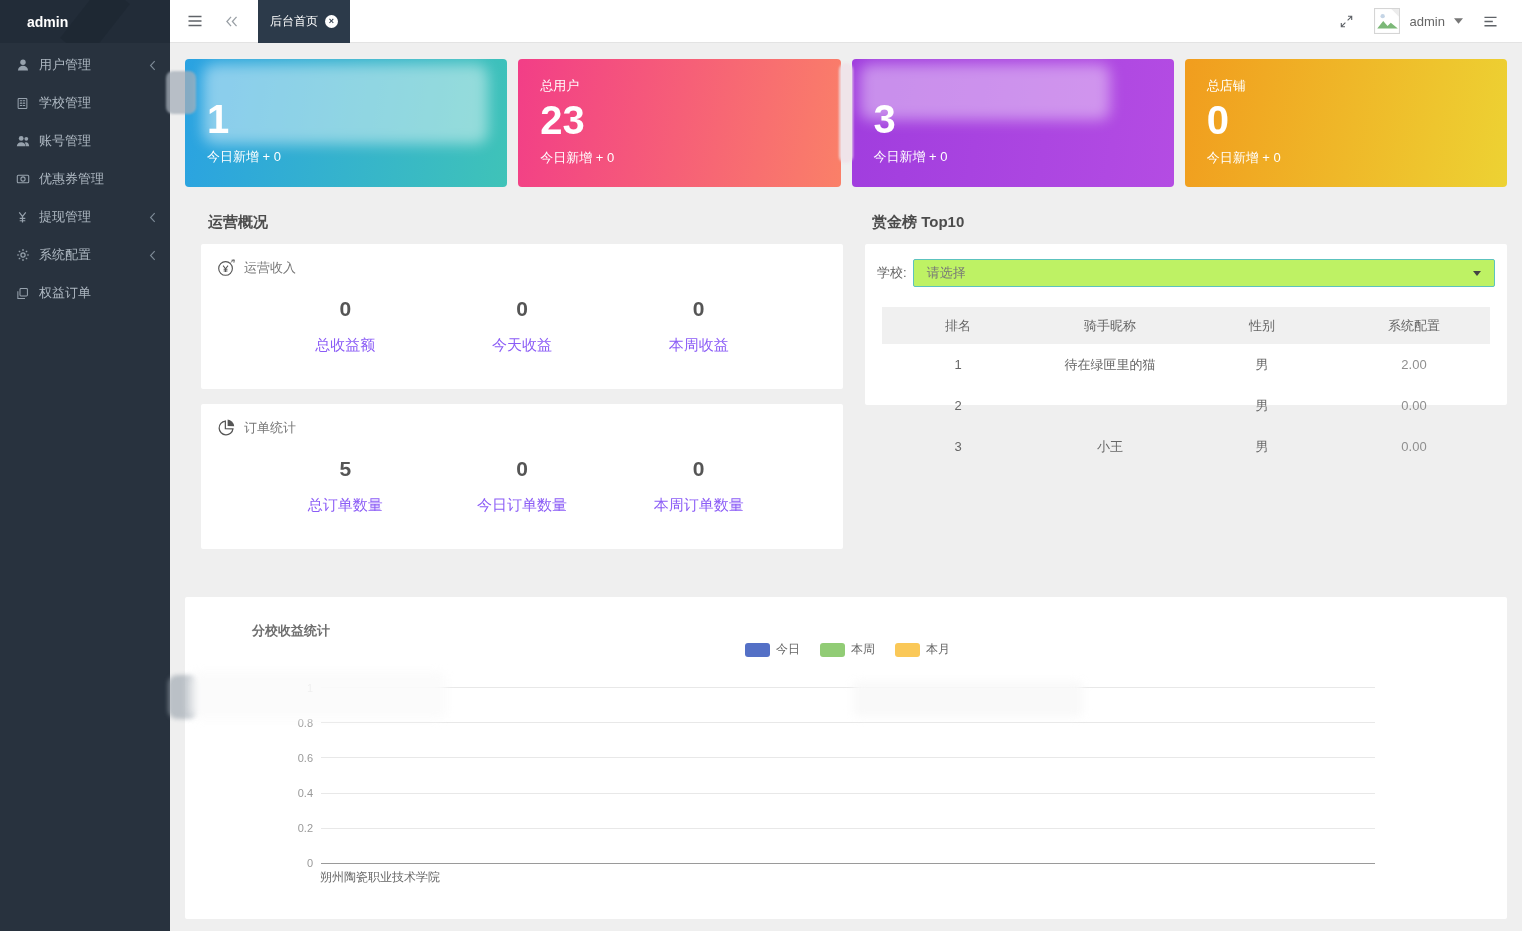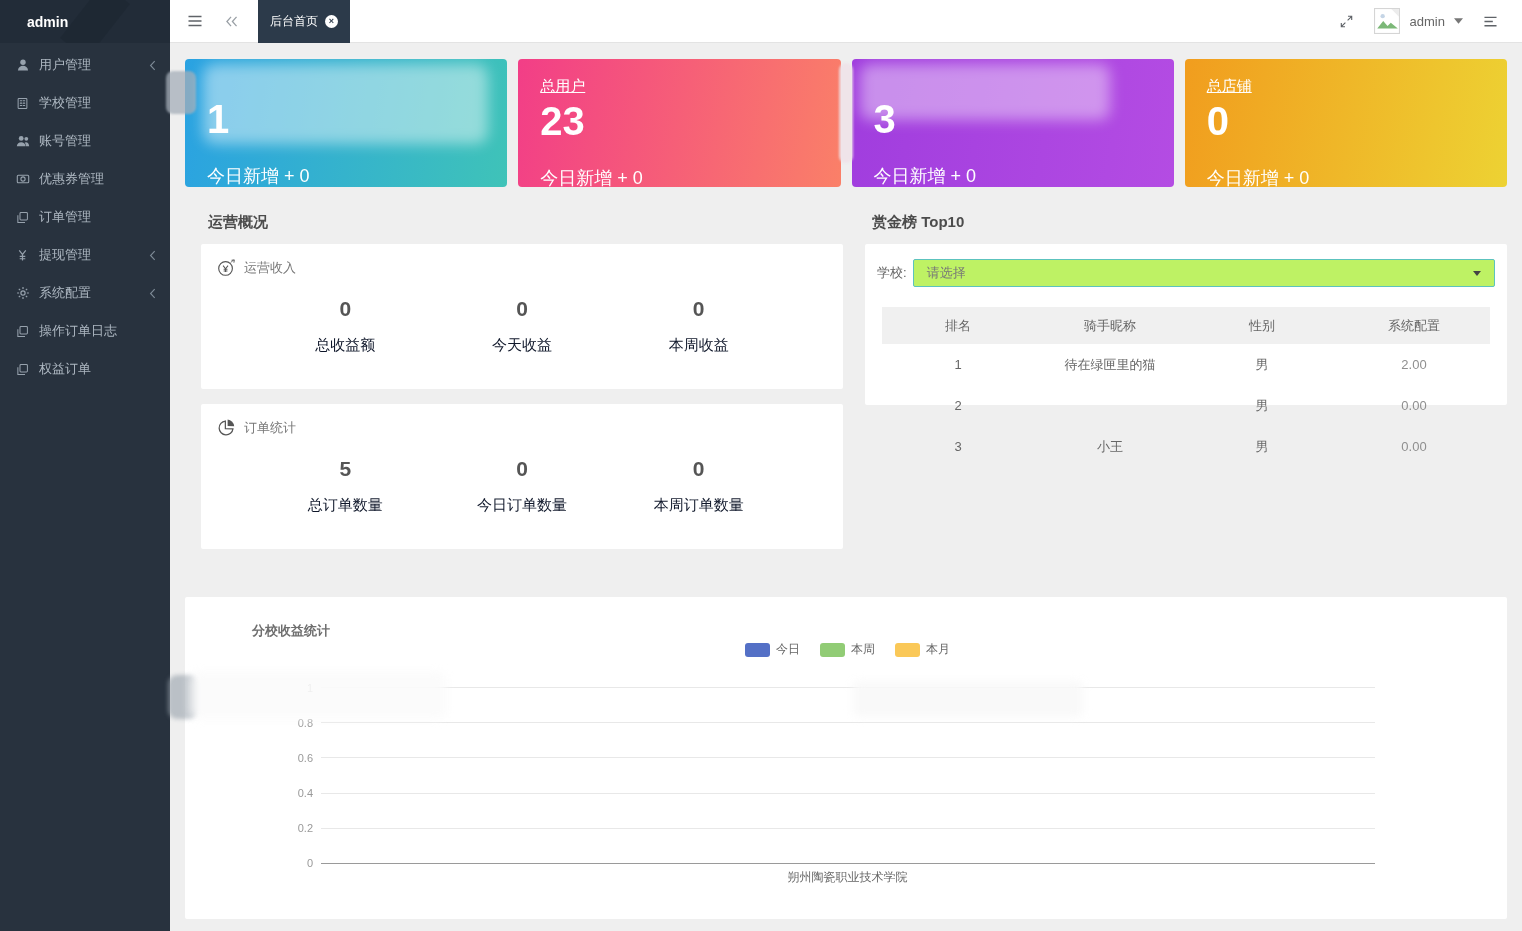--- a/index.html
+++ b/index.html
@@ -43,32 +43,32 @@
     font-size:9px; line-height:13px; text-align:center; font-weight:bold; cursor:pointer;
   }
   .tb-right { margin-left:auto; display:flex; align-items:center; gap:9px; padding-right:13px; color:#5f6368; }
   .avatar { width:28px; height:28px; display:flex; align-items:center; justify-content:center; cursor:pointer; }
   .username { font-size:13px; color:#666; cursor:pointer; }
   .caret { color:#777; display:flex; cursor:pointer; }
   
   .content { position:absolute; left:170px; top:43px; right:0; bottom:0; background:#efefef; padding:16px 15px; overflow:hidden; }
   .cards-row { display:grid; grid-template-columns:repeat(4,1fr); gap:11px; }
   .stat-card { height:128px; border-radius:4px; color:#fff; padding:18px 22px; position:relative; }
-  .stat-title { font-size:15px; min-height:17px;text-decoration:underline; }
+  .stat-title { font-size:13px; min-height:17px; }
   .stat-value { font-size:40px; font-weight:bold; line-height:1.12; margin-top:3px; }
-  .stat-sub { font-size:18px; margin-top:22px; }
+  .stat-sub { font-size:13px; margin-top:6px; }
   .two-col { display:grid; grid-template-columns:1fr 1fr; gap:22px; margin-top:26px;padding-left:16px; }
   .sec-heading { font-size:15px; font-weight:bold; color:#4c4c4c; margin:0 0 16px 7px; height:15px; }
   .panel { background:#fff; border-radius:2px; height:145px; padding:14px 16px; }
   .panel.mt { margin-top:15px; }
   .panel-head { display:flex; align-items:center; gap:8px; color:#777; font-size:13px; }
   .picon { color:#555; display:flex; }
   .stats3 { display:grid; grid-template-columns:1fr 1fr 1fr; text-align:center; margin-top:20px; padding:0 40px; }
   .sv { font-size:21px; font-weight:bold; color:#555; }
-  .sl { font-size:15px; color:#0f172a; margin-top:15px; }
+  .sl { font-size:15px; color:#8b5cf6; margin-top:15px; }
   .bounty-card { background:#fff; border-radius:2px; height:161px; padding:10px 12px; }
   .school-row { display:flex; align-items:center; height:38px; }
   .school-label { font-size:13px; color:#666; margin-right:6px; white-space:nowrap; }
   .select {
     flex:1; height:28px; border:1px solid #5cc3be; border-radius:2px; background:#bef264;
     display:flex; align-items:center; padding:0 13px; font-size:13px; color:#777; cursor:pointer;
   }
   .sc { margin-left:auto; color:#555; display:flex; }
   .btable { width:calc(100% - 10px); margin:15px 5px 0; border-collapse:collapse; table-layout:fixed; }
   .btable th { height:37px; background:#f0f0f0; font-size:13px; color:#666; font-weight:normal; text-align:center; }
@@ -78,21 +78,21 @@
   .chart-card { background:#fff; border-radius:2px; margin-top:48px; height:322px; position:relative; }
   .chart-title { position:absolute; left:67px; top:25px; font-size:13px; font-weight:bold; color:#6e6e6e; }
   .legend { position:absolute; left:135px; top:44px; width:1055px; display:flex; justify-content:center; gap:20px; align-items:center; }
   .legend-item { display:flex; align-items:center; gap:6px; font-size:12px; color:#666; cursor:pointer; }
   .swatch { width:25px; height:14px; border-radius:3px; }
   .plot { position:absolute; left:99px; right:132px; top:90px; height:177px; display:flex; flex-direction:column; justify-content:space-between; }
   .grid-row { display:flex; align-items:center; height:1px; }
   .tick { width:29px; text-align:right; margin-right:8px; font-size:11px; color:#999; }
   .gridline { flex:1; height:1px; background:#e8e8e8; }
   .grid-row:last-child .gridline { background:#9a9a9a; }
-  .x-label { position:absolute; left:135px; top:272px; width:1055px; text-align:center; font-size:12px; color:#666; }
+  .x-label { position:absolute; left:135px; top:272px; width:1055px; text-align:left; font-size:12px; color:#666; }
   
   .bp { position:absolute; pointer-events:none; z-index:9; }
   .bp-tab1 { left:166px; top:71px; width:30px; height:43px; background:rgba(164,174,184,.75); border-radius:7px; filter:blur(1px); }
   .bp-t1 { left:203px; top:64px; width:285px; height:80px; background:rgba(255,255,255,.45); border-radius:12px; filter:blur(7px); }
   .bp-tab3 { left:839px; top:63px; width:14px; height:100px; background:rgba(238,226,232,.85); border-radius:7px; filter:blur(1px); }
   .bp-t3 { left:860px; top:64px; width:250px; height:56px; background:rgba(255,255,255,.42); border-radius:10px; filter:blur(7px); }
   .bp-c1 { left:168px; top:675px; width:30px; height:44px; background:rgba(150,160,170,.6); border-radius:9px; filter:blur(2px); }
   .bp-c2 { left:190px; top:672px; width:256px; height:47px; background:rgba(250,250,250,.88); border-radius:8px; filter:blur(5px); }
   .bp-c3 { left:853px; top:681px; width:230px; height:36px; background:rgba(248,248,248,.92); border-radius:6px; filter:blur(4px); }
 </style>
@@ -160,34 +160,20 @@
           </svg>
         </span>
         <span class="ml">优惠券管理</span>
         <span class="chev" style="visibility: hidden;">
           <svg viewBox="0 0 8 12" width="7" height="11" fill="none" stroke="currentColor" stroke-width="1.3">
             <path d="M6.5 1L1.8 6l4.7 5"></path>
           </svg>
         </span>
       </li>
 
-      <li class="menu-item">
-        <span class="mi">
-          <svg viewBox="0 0 14 14" width="13" height="13" fill="none" stroke="currentColor" stroke-width="1.1">
-            <rect x="4.3" y="1.7" width="8" height="8" rx="1"></rect>
-            <path d="M2 4.5v7.8h7.7"></path>
-          </svg>
-        </span>
-        <span class="ml">订单管理</span>
-        <span class="chev" style="visibility: hidden;">
-          <svg viewBox="0 0 8 12" width="7" height="11" fill="none" stroke="currentColor" stroke-width="1.3">
-            <path d="M6.5 1L1.8 6l4.7 5"></path>
-          </svg>
-        </span>
-      </li>
 
       <li class="menu-item">
         <span class="mi">
           <svg viewBox="0 0 14 14" width="13" height="13" fill="none" stroke="currentColor" stroke-width="1.3">
             <path d="M3.5 1.5L7 6l3.5-4.5M7 6v6.5M4 8h6M4 10.5h6"></path>
           </svg>
         </span>
         <span class="ml">提现管理</span>
         <span class="chev">
           <svg viewBox="0 0 8 12" width="7" height="11" fill="none" stroke="currentColor" stroke-width="1.3">
@@ -204,34 +190,20 @@
           </svg>
         </span>
         <span class="ml">系统配置</span>
         <span class="chev">
           <svg viewBox="0 0 8 12" width="7" height="11" fill="none" stroke="currentColor" stroke-width="1.3">
             <path d="M6.5 1L1.8 6l4.7 5"></path>
           </svg>
         </span>
       </li>
 
-      <li class="menu-item">
-        <span class="mi">
-          <svg viewBox="0 0 14 14" width="13" height="13" fill="none" stroke="currentColor" stroke-width="1.1">
-            <rect x="4.3" y="1.7" width="8" height="8" rx="1"></rect>
-            <path d="M2 4.5v7.8h7.7"></path>
-          </svg>
-        </span>
-        <span class="ml">操作订单日志</span>
-        <span class="chev" style="visibility: hidden;">
-          <svg viewBox="0 0 8 12" width="7" height="11" fill="none" stroke="currentColor" stroke-width="1.3">
-            <path d="M6.5 1L1.8 6l4.7 5"></path>
-          </svg>
-        </span>
-      </li>
 
       <li class="menu-item">
         <span class="mi">
           <svg viewBox="0 0 14 14" width="13" height="13" fill="none" stroke="currentColor" stroke-width="1.1">
             <rect x="4.3" y="1.7" width="8" height="8" rx="1"></rect>
             <path d="M2 4.5v7.8h7.7"></path>
           </svg>
         </span>
         <span class="ml">权益订单</span>
         <span class="chev" style="visibility: hidden;">

